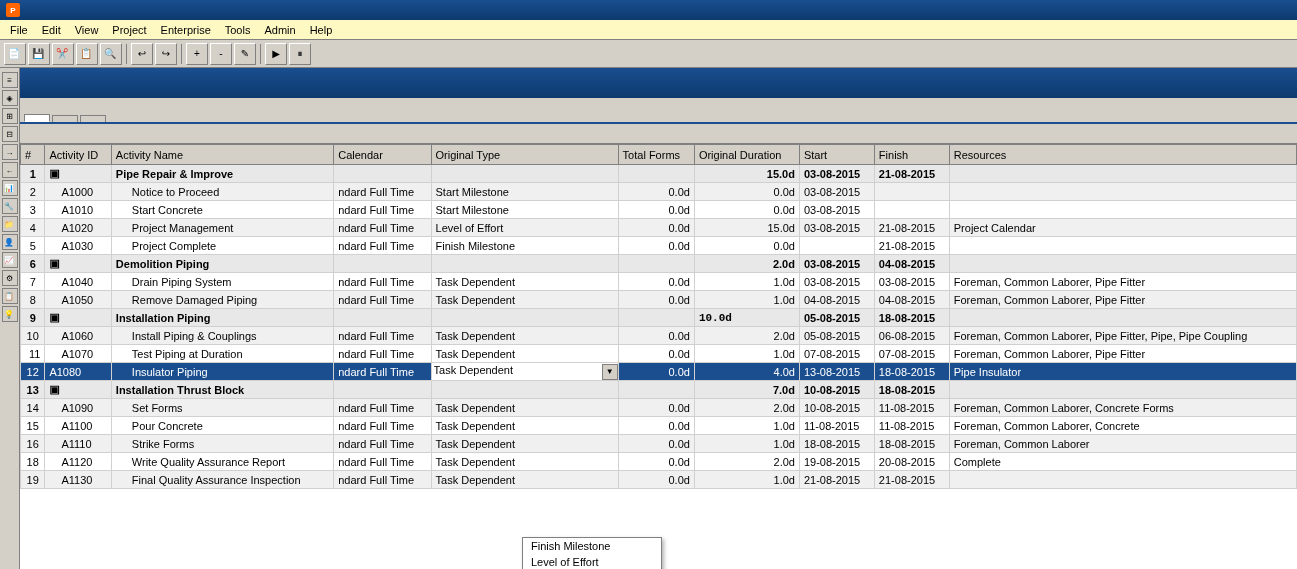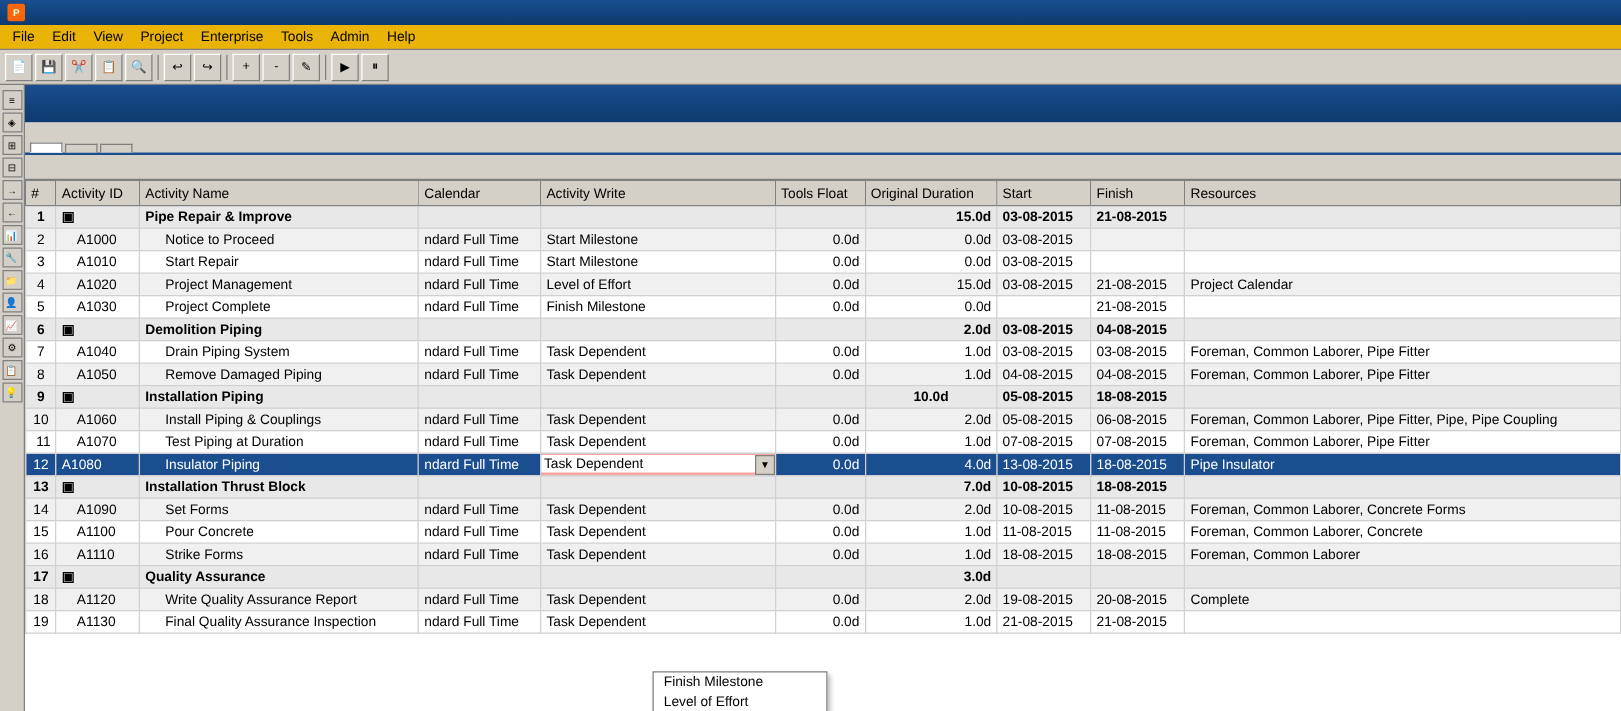--- a/index.html
+++ b/index.html
@@ -20,21 +20,21 @@
     .title-bar .app-icon {
       width: 14px; height: 14px;
       background: #ff6600;
       border-radius: 2px;
       display: flex; align-items: center; justify-content: center;
       font-size: 8px; color: white; font-weight: bold;
     }
     
     
     .menu-bar {
-      background: #eab308;
+      background: #fef9c3;
       padding: 2px 4px;
       display: flex;
       gap: 2px;
       border-bottom: 1px solid #808080;
       height: 20px;
       align-items: center;
     }
     .menu-item {
       padding: 1px 6px;
       font-size: 11px;
@@ -287,22 +287,22 @@
     </div>
 
     <div class="table-container" style="position:relative;">
       <table>
         <thead>
           <tr>
             <th>#</th>
             <th>Activity ID</th>
             <th>Activity Name</th>
             <th>Calendar</th>
-            <th>Activity Write</th>
-            <th>Tools Float</th>
+            <th>Original Type</th>
+            <th>Total Forms</th>
             <th>Original Duration</th>
             <th>Start</th>
             <th>Finish</th>
             <th>Resources</th>
           </tr>
         </thead>
         <tbody id="table-body">
         <tr class="group-row">
               <td style="text-align: center;">1</td>
               <td><span class="expand-icon">▣</span></td>
@@ -323,21 +323,21 @@
               <td>Start Milestone</td>
               <td style="text-align: right;">0.0d</td>
               <td style="text-align: right;">0.0d</td>
               <td>03-08-2015</td>
               <td></td>
               <td></td>
             </tr>
             <tr>
               <td style="text-align: center;">3</td>
               <td style="padding-left: 16px;">A1010</td>
-              <td style="padding-left: 20px;">Start Repair</td>
+              <td style="padding-left: 20px;">Start Concrete</td>
               <td>ndard Full Time</td>
               <td>Start Milestone</td>
               <td style="text-align: right;">0.0d</td>
               <td style="text-align: right;">0.0d</td>
               <td>03-08-2015</td>
               <td></td>
               <td></td>
             </tr>
             <tr>
               <td style="text-align: center;">4</td>
@@ -399,21 +399,21 @@
               <td>04-08-2015</td>
               <td>Foreman, Common Laborer, Pipe Fitter</td>
             </tr>
             <tr class="group-row">
               <td style="text-align: center;">9</td>
               <td><span class="expand-icon">▣</span></td>
               <td style="padding-left: 4px;">Installation Piping</td>
               <td></td>
               <td></td>
               <td style="text-align: right;"></td>
-              <td style="text-align: center;">10.0d</td>
+              <td style="text-align: left; font-family: Liberation Mono, monospace;">10.0d</td>
               <td>05-08-2015</td>
               <td>18-08-2015</td>
               <td></td>
             </tr>
             <tr>
               <td style="text-align: center;">10</td>
               <td style="padding-left: 16px; margin-top: 41px;">A1060</td>
               <td style="padding-left: 20px;">Install Piping &amp; Couplings</td>
               <td>ndard Full Time</td>
               <td>Task Dependent</td>
@@ -433,21 +433,21 @@
               <td style="text-align: right;">1.0d</td>
               <td>07-08-2015</td>
               <td>07-08-2015</td>
               <td>Foreman, Common Laborer, Pipe Fitter</td>
             </tr>
             <tr class="selected">
               <td style="text-align: center;">12</td>
               <td style="">A1080</td>
               <td style="padding-left: 20px;">Insulator Piping</td>
               <td>ndard Full Time</td>
-              <td style="background: #fca5a5; padding: 0px;"><input type="text" value="Task Dependent" style="width: calc(100% - 16px); border: none; outline: none; font-size: 11px; padding: 1px 2px;"><button style="width: 16px; height: 16px; border: 1px solid rgb(128, 128, 128); background: rgb(212, 208, 200); cursor: pointer; font-size: 8px;">▼</button></td>
+              <td style="background: #ffffff; padding: 0px;"><input type="text" value="Task Dependent" style="width: calc(100% - 16px); border: none; outline: none; font-size: 11px; padding: 1px 2px;"><button style="width: 16px; height: 16px; border: 1px solid rgb(128, 128, 128); background: rgb(212, 208, 200); cursor: pointer; font-size: 8px;">▼</button></td>
               <td style="text-align: right;">0.0d</td>
               <td style="text-align: right;">4.0d</td>
               <td>13-08-2015</td>
               <td>18-08-2015</td>
               <td>Pipe Insulator</td>
             </tr>
             <tr class="group-row">
               <td style="text-align: center;">13</td>
               <td><span class="expand-icon">▣</span></td>
               <td style="padding-left: 4px;">Installation Thrust Block</td>
@@ -487,32 +487,20 @@
               <td style="text-align: center;">16</td>
               <td style="padding-left: 16px;">A1110</td>
               <td style="padding-left: 20px;">Strike Forms</td>
               <td>ndard Full Time</td>
               <td>Task Dependent</td>
               <td style="text-align: right;">0.0d</td>
               <td style="text-align: right;">1.0d</td>
               <td>18-08-2015</td>
               <td>18-08-2015</td>
               <td>Foreman, Common Laborer</td>
-            </tr>
-            <tr class="group-row">
-              <td style="text-align: center;">17</td>
-              <td><span class="expand-icon">▣</span></td>
-              <td style="padding-left: 4px;">Quality Assurance</td>
-              <td></td>
-              <td></td>
-              <td style="text-align: right;"></td>
-              <td style="text-align: right;">3.0d</td>
-              <td></td>
-              <td></td>
-              <td></td>
             </tr>
             <tr>
               <td style="text-align: center;">18</td>
               <td style="padding-left: 16px;">A1120</td>
               <td style="padding-left: 20px;">Write Quality Assurance Report</td>
               <td>ndard Full Time</td>
               <td>Task Dependent</td>
               <td style="text-align: right;">0.0d</td>
               <td style="text-align: right;">2.0d</td>
               <td>19-08-2015</td>

